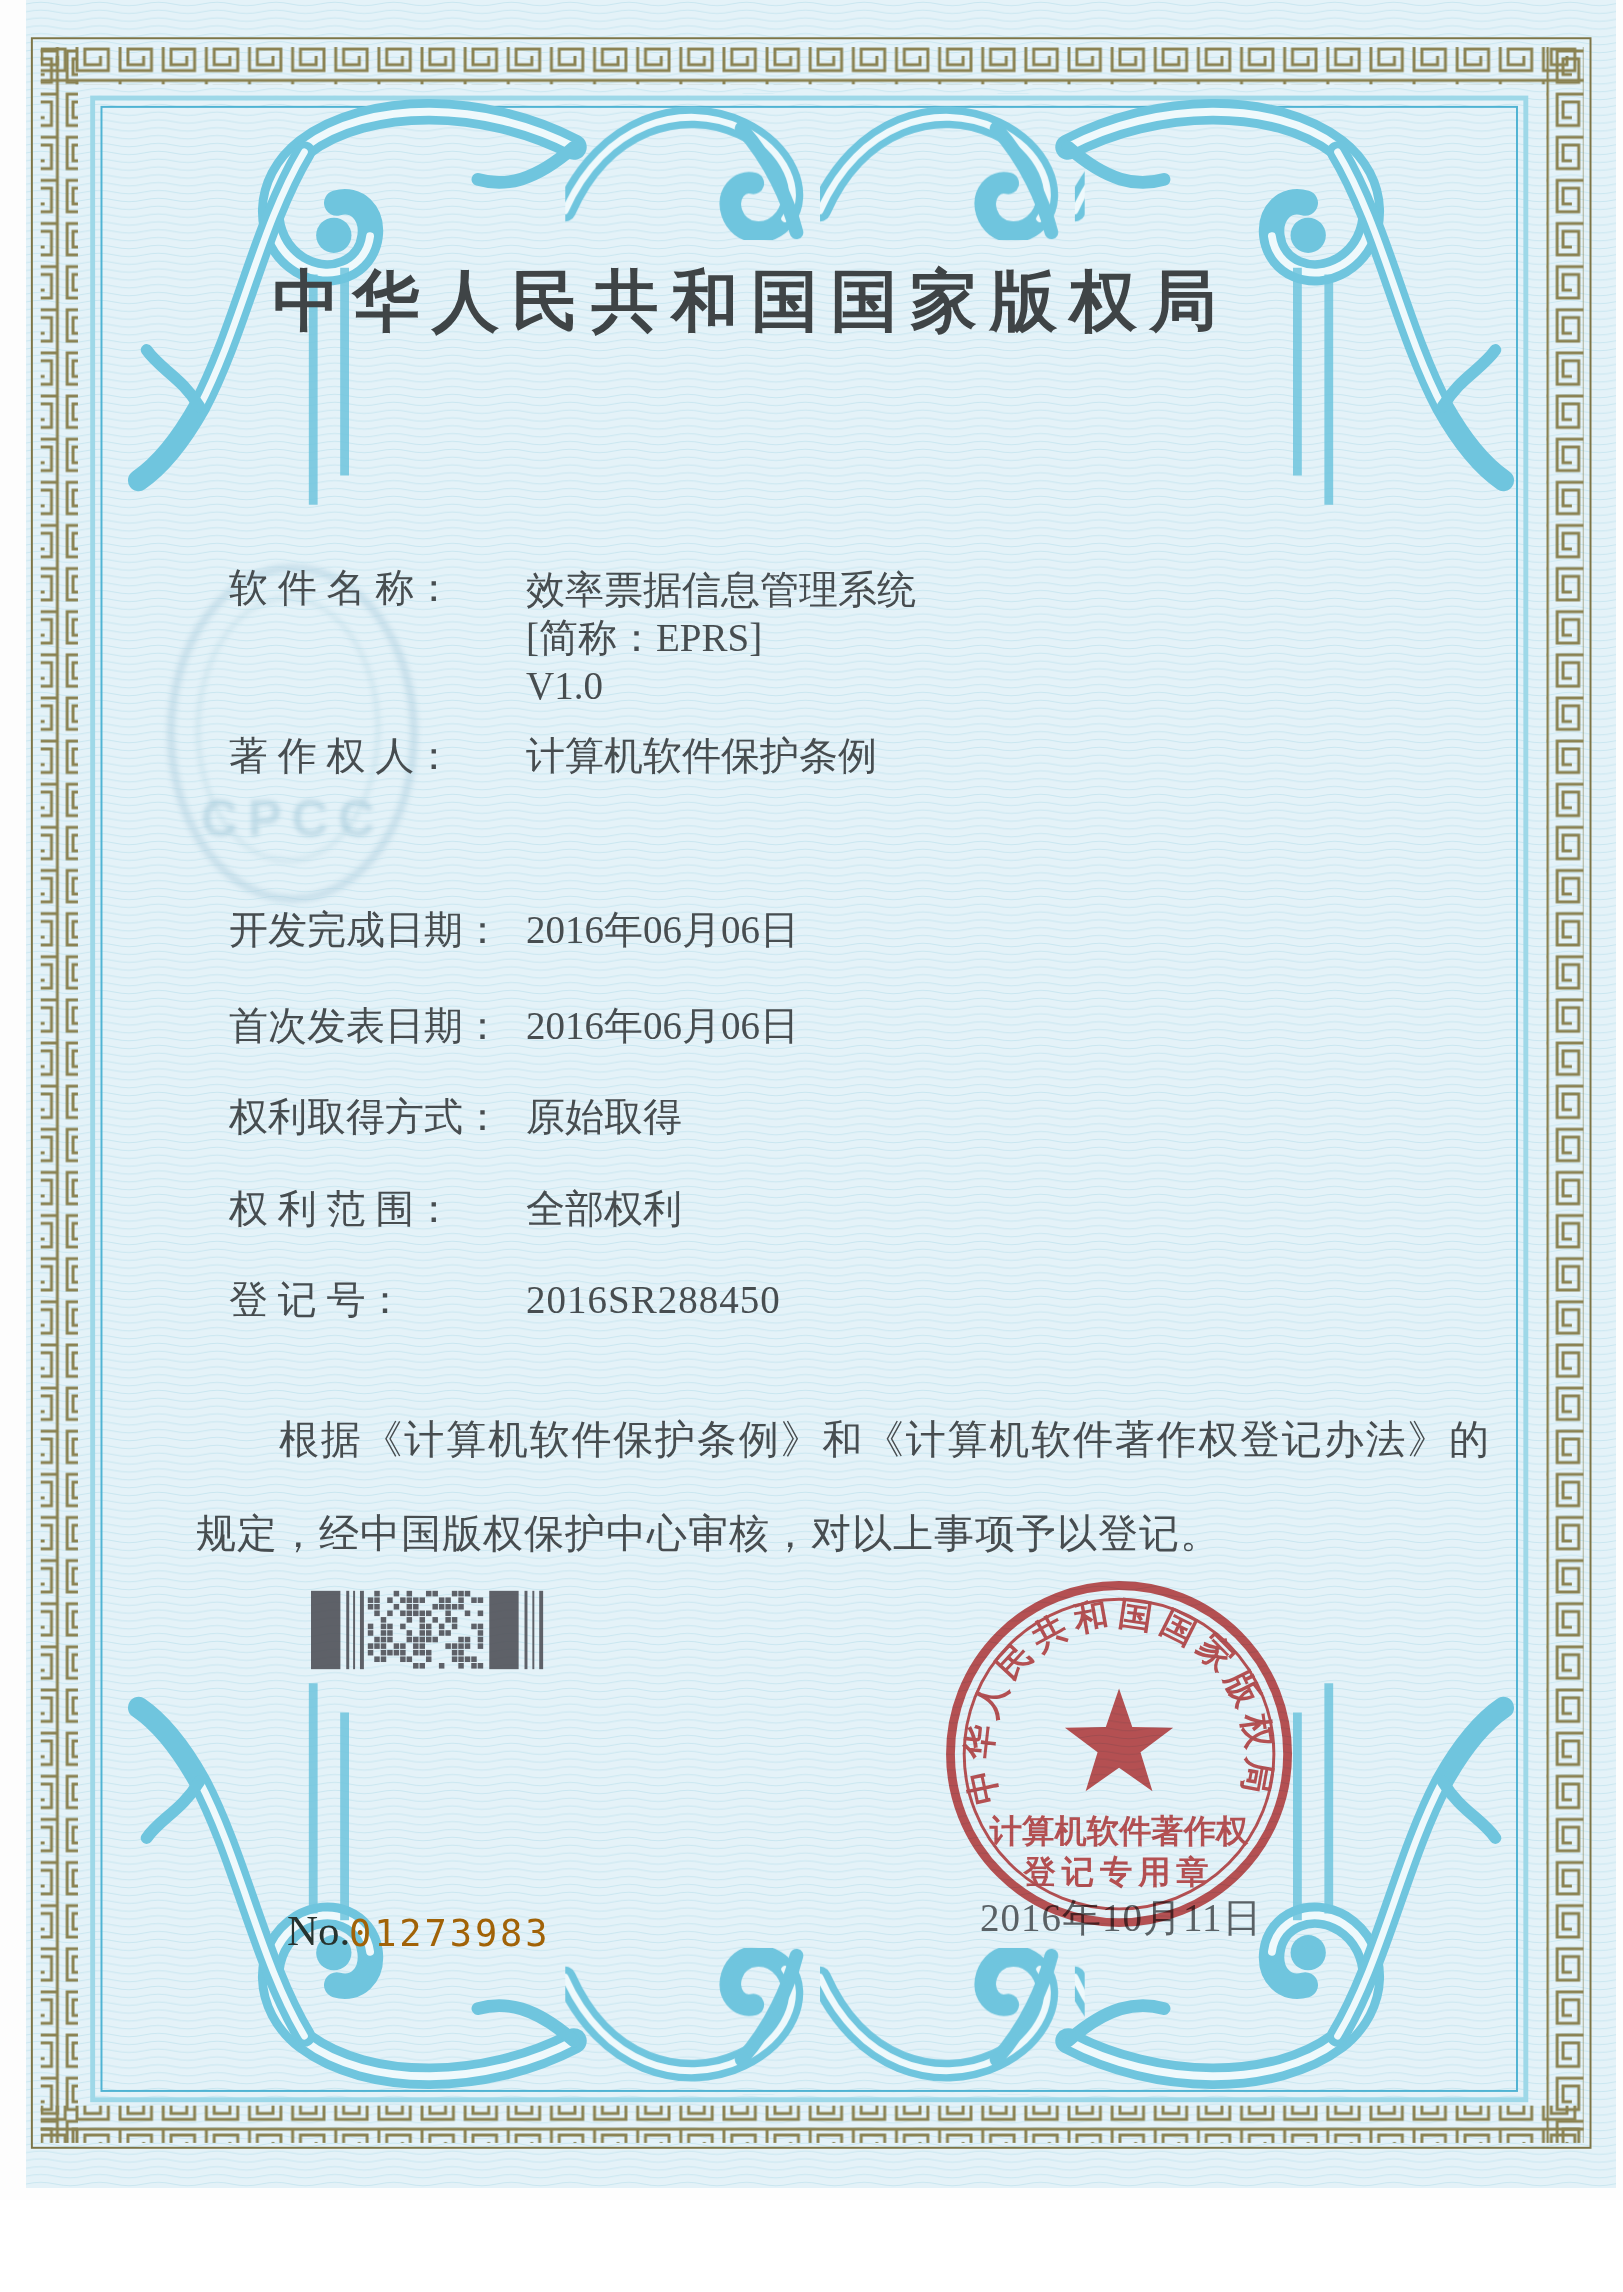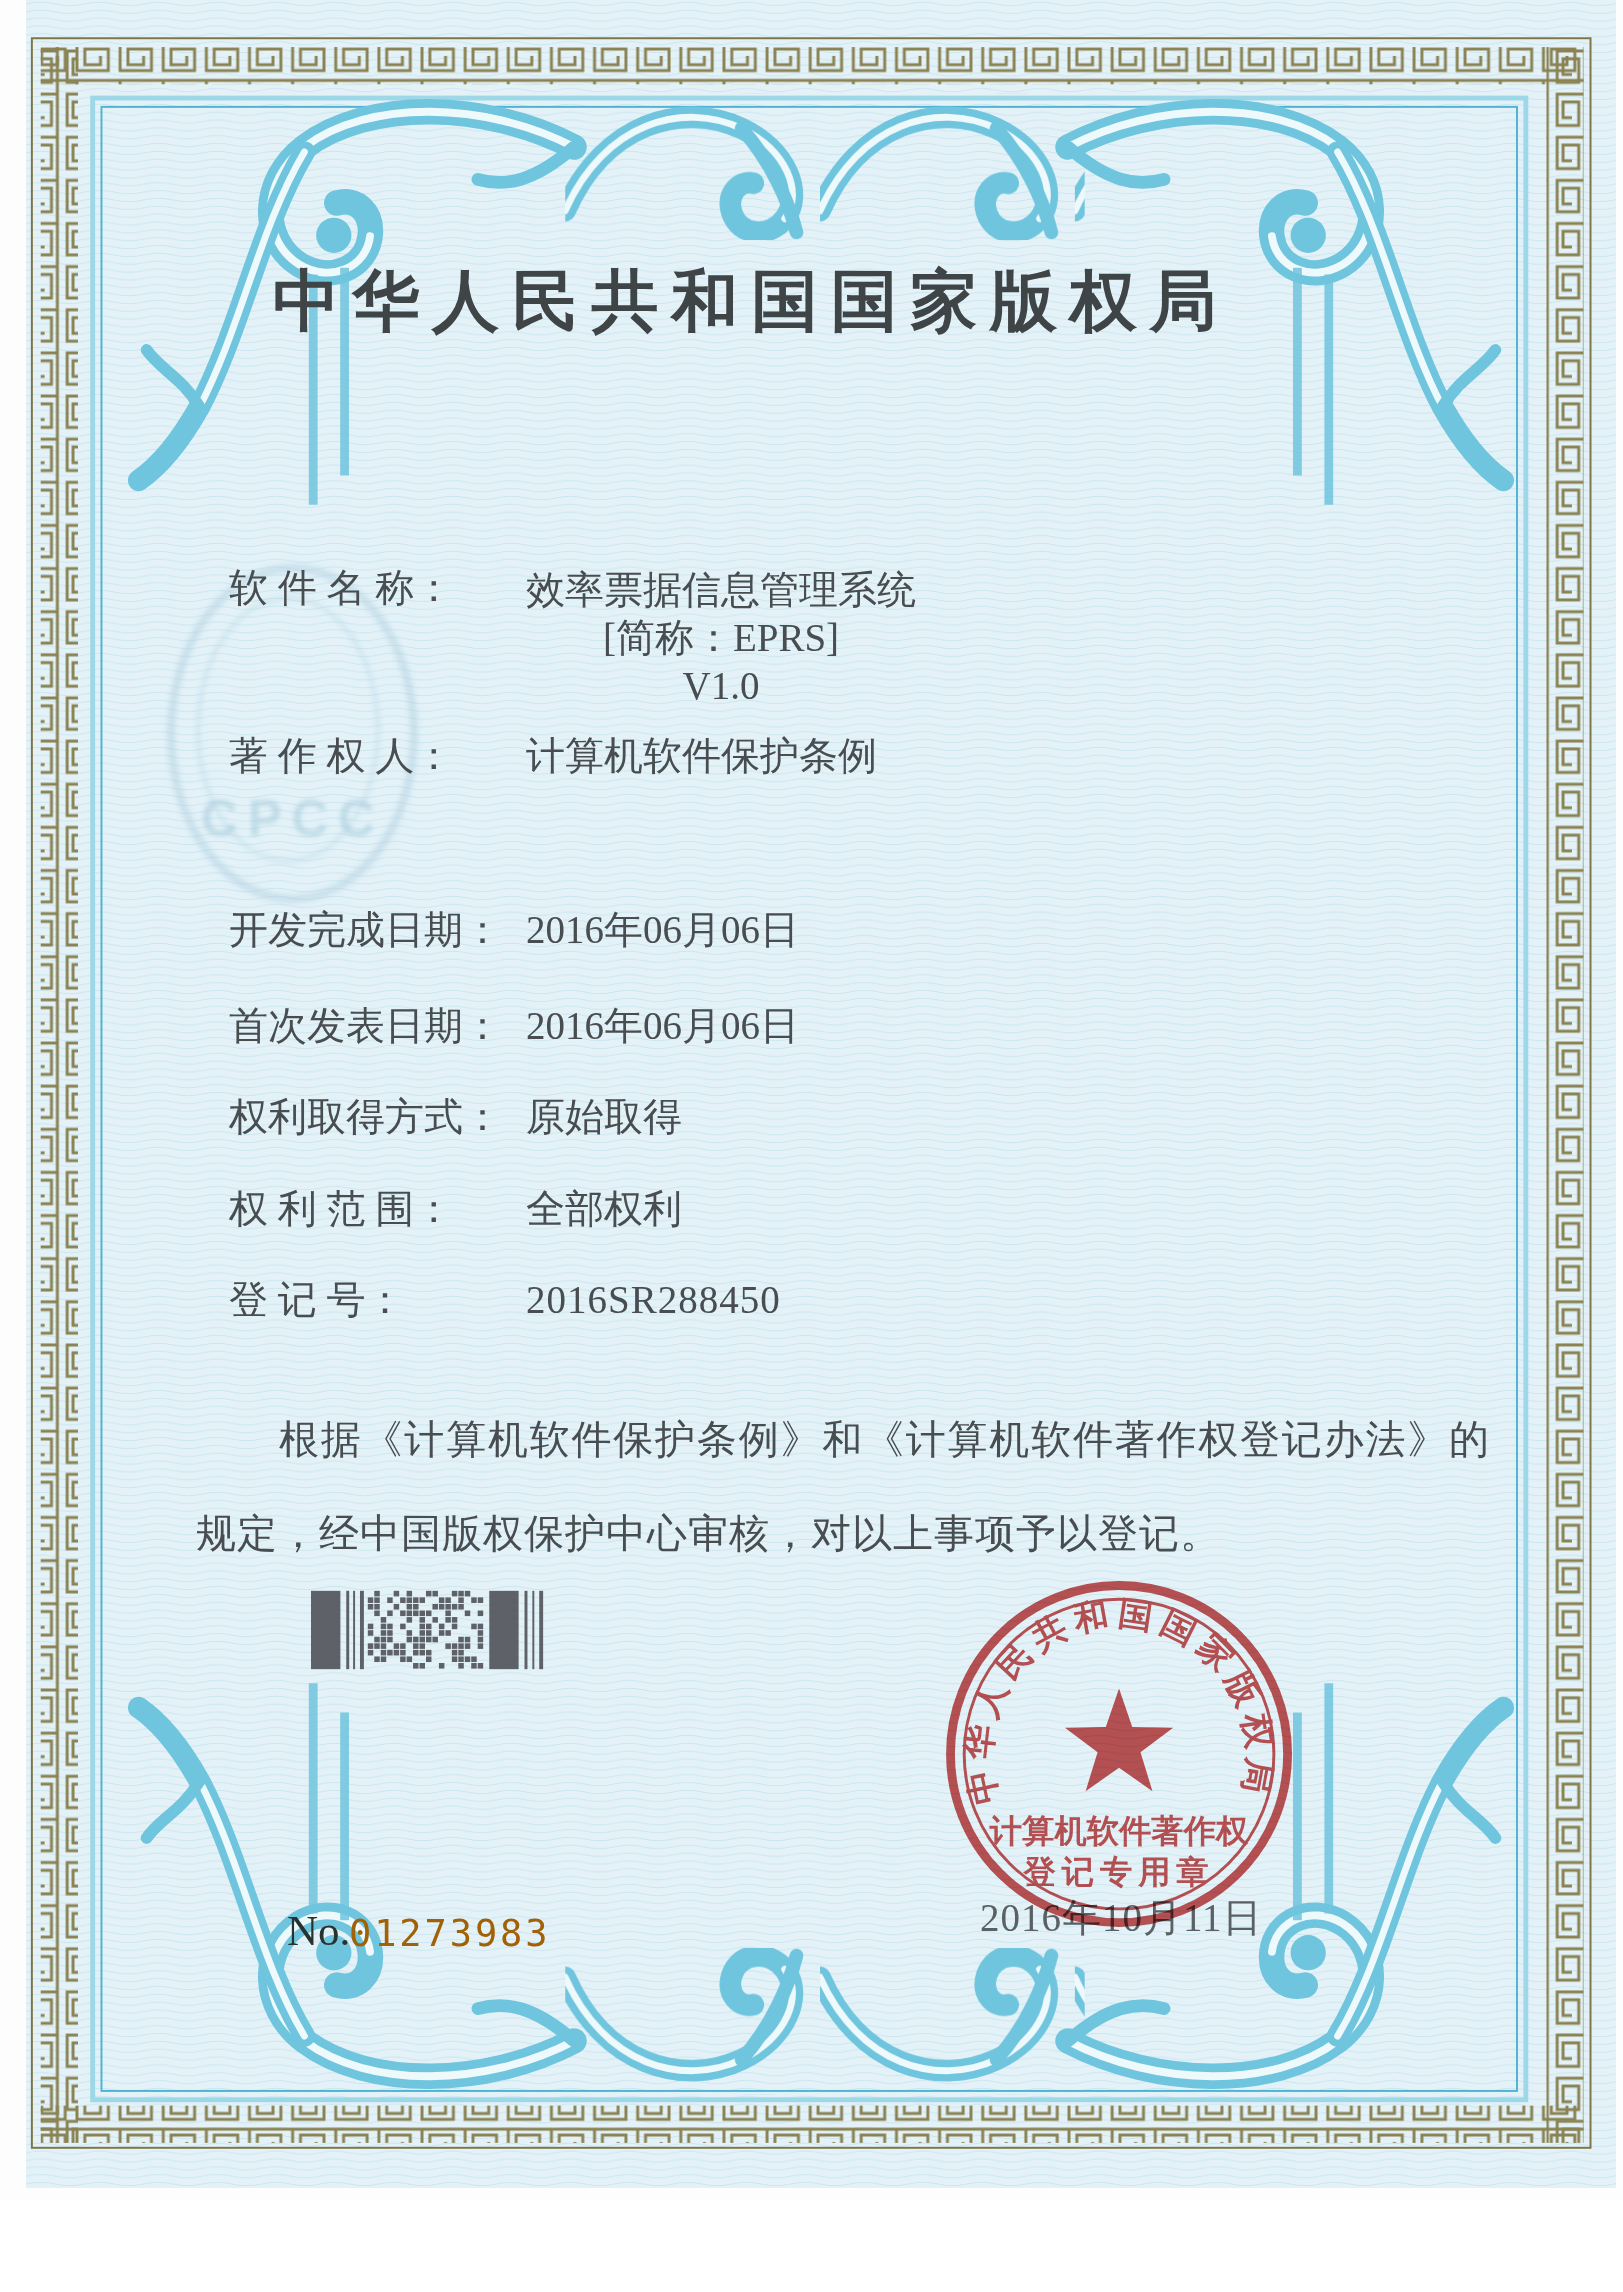--- a/index.html
+++ b/index.html
@@ -11,21 +11,21 @@
   .t1{left:27.4px;top:265px;width:1447px;text-align:center;font-size:67px;letter-spacing:12.7px;
       font-weight:700;color:#3f4446;line-height:1.1;}
   .t2{left:27.4px;top:376px;width:1519px;text-align:center;font-size:74px;letter-spacing:8.8px;
       font-weight:700;color:#383d40;line-height:1.1;}
   .certno{left:1000px;top:488px;font-size:29px;font-weight:700;color:#4b5154;
           font-family:"Liberation Sans","DejaVu Sans",sans-serif;}
   .certno .cv{margin-left:17.6px;}
   .row{position:absolute;left:193px;font-size:39px;color:#474d50;line-height:1.15;white-space:nowrap;margin-left:36px;}
   .row .lab{display:inline-block;min-width:294px;}
   .row .val{position:absolute;left:297px;top:0;}
-  .val .vline{display:block;line-height:48px;text-align:center;}
+  .val .vline{display:block;line-height:48px;}
   .statement{left:196px;top:1393px;width:1294px;font-size:40px;color:#474d50;line-height:94px;
              text-indent:83px;letter-spacing:1px;text-align:justify;margin:0;}
   .serial-label{left:267px;top:1906px;font-size:43px;color:#27332f;margin-left:20px;}
   .serial-value{left:349px;top:1912px;font-size:37px;color:#a16207;letter-spacing:2.9px;
                 font-family:"DejaVu Sans Mono",monospace;}
   .sealdate{left:980px;top:1891px;font-size:39px;color:#5a6165;letter-spacing:1px;}
   .seal{left:925px;top:1560px;mix-blend-mode:multiply;opacity:.92;}
   .barcode{left:311px;top:1590px;}
   .emboss{left:167px;top:564px;width:235px;height:323px;border:8.8px solid rgba(175,208,223,.5);
           border-radius:50%;filter:blur(2.9px);}

